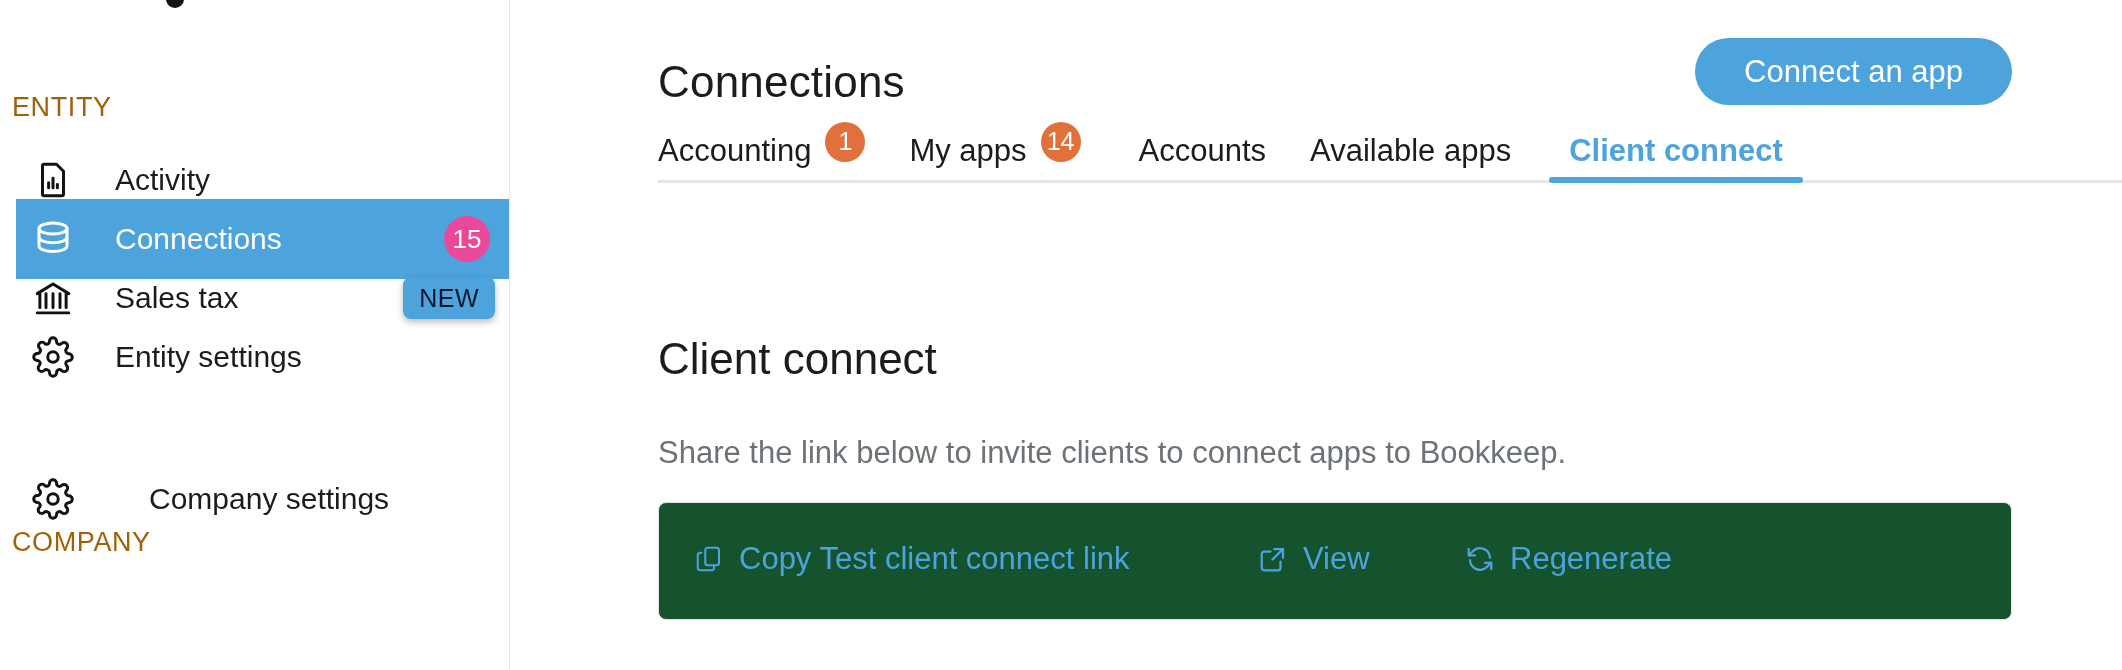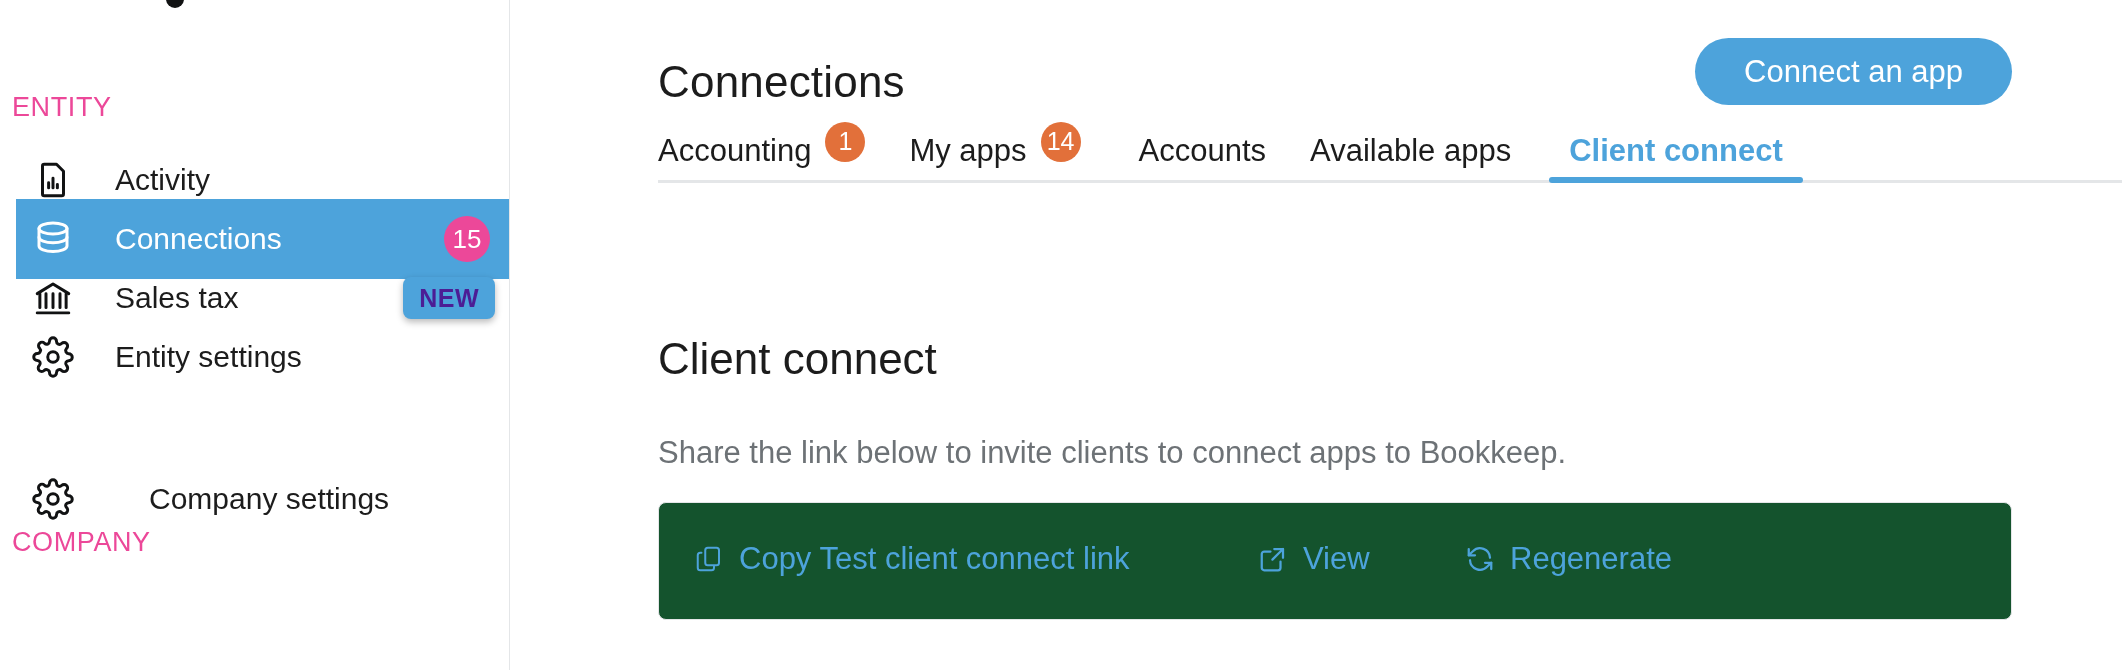--- a/index.html
+++ b/index.html
@@ -38,21 +38,21 @@
     left: 166px;
     top: -26px;
     width: 18px;
     height: 34px;
     background: #111213;
     border-radius: 0 0 9px 9px;
   }
   .nav-section-label {
     font-size: 27px;
     letter-spacing: 0.6px;
-    color: #ec4899;
+    color: #a16207;
     padding-left: 12px;
     font-weight: 400;
   }
   .section-entity {
     position: absolute;
     top: 92px;
     left: 0;
   }
   .section-company {
     position: absolute;
@@ -115,23 +115,23 @@
     padding: 0 6px;
   }
   .badge-new {
     position: absolute;
     right: 19px;
     top: 50%;
     transform: translateY(-50%);
     height: 42px;
     border-radius: 8px;
     background: #4da3db;
-    color: #4c1d95;
+    color: #0f172a;
     font-size: 25px;
-    font-weight: 700;
+    font-weight: 400;
     letter-spacing: 0.5px;
     display: flex;
     align-items: center;
     justify-content: center;
     padding: 0 16px;
     box-shadow: 0 3px 7px rgba(0,0,0,0.28);
   }
 
   
   .main {

